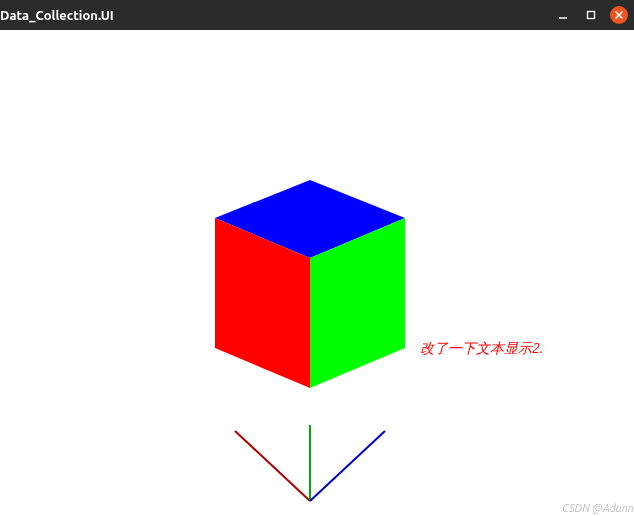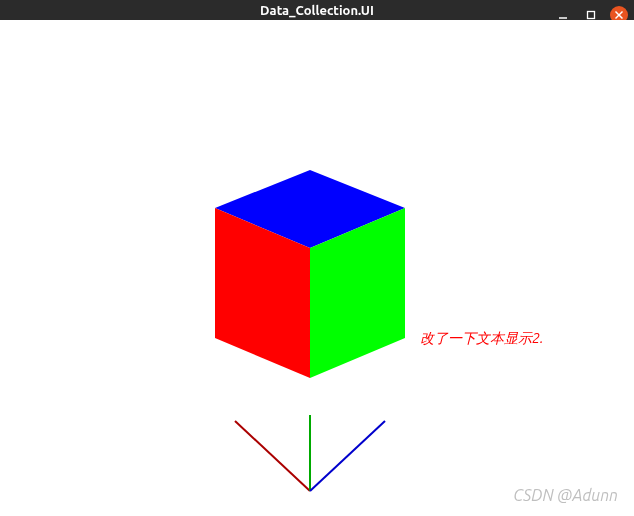--- a/index.html
+++ b/index.html
@@ -8,25 +8,25 @@
       box-sizing: border-box;
     }
     body {
       width: 634px;
       height: 516px;
       font-family: "Ubuntu", "Helvetica Neue", Arial, sans-serif;
       background: #ffffff;
       overflow: hidden;
     }
     .titlebar {
-      height: 20px;
+      height: 30px;
       background: #2b2b2b;
       display: flex;
       align-items: center;
-      justify-content: center;
+      justify-content: flex-start;
       position: relative;
     }
     .window-title {
       color: #ffffff;
       font-size: 13px;
       font-weight: bold;
     }
     .window-controls {
       position: absolute;
       right: 6px;
@@ -77,24 +77,24 @@
       font-size: 14px;
       white-space: nowrap;
     }
     .axis-gizmo {
       position: absolute;
       left: 225px;
       bottom: 10px;
     }
     .watermark {
       position: absolute;
-      right: 16px;
+      right: 0;
       bottom: 2px;
       color: #bfbfbf;
-      font-size: 16px;
+      font-size: 11px;
     }
   </style>
 </head>
 <body>
 
 <div class="titlebar">
   <span class="window-title">Data_Collection.UI</span>
   <div class="window-controls">
     <div class="win-ctrl win-min">
       <svg viewBox="0 0 12 12">

